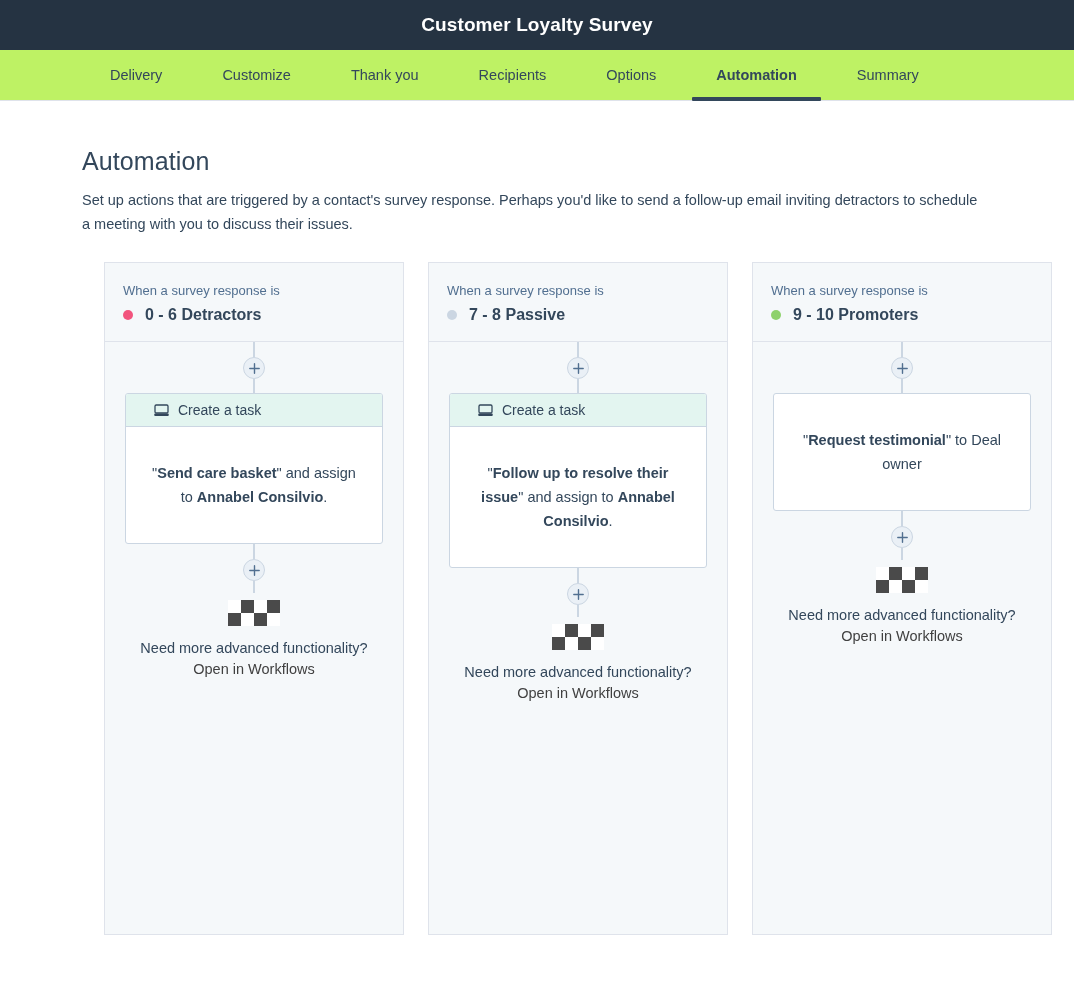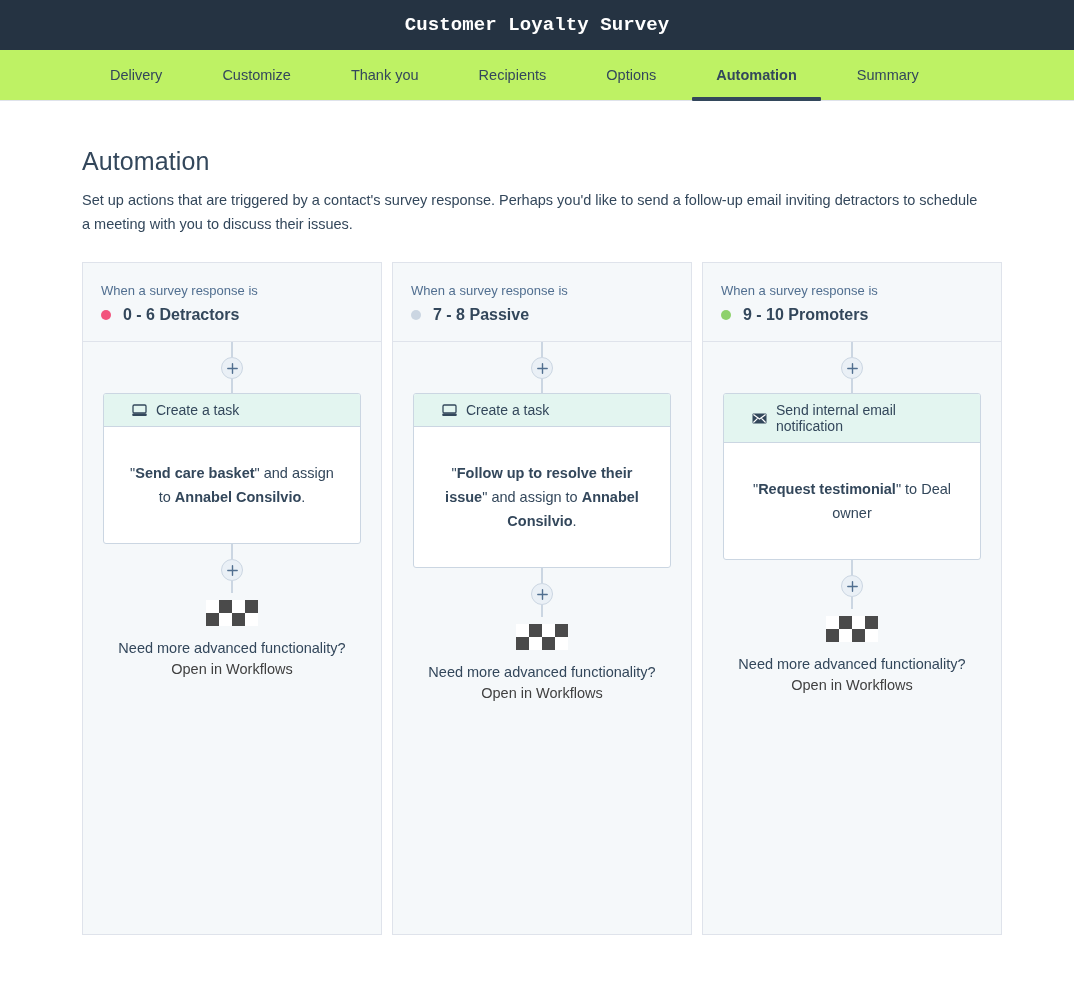--- a/index.html
+++ b/index.html
@@ -21,21 +21,20 @@
     background: #253342;
     display: flex;
     align-items: center;
     justify-content: center;
   }
   .topbar-title {
     color: #ffffff;
     font-size: 19px;
     font-weight: bold;
     letter-spacing: .1px;
-    font-family: Liberation Mono, monospace;
   }
 
   
   .tabnav {
     height: 51px;
     background: #bef264;
     border-bottom: 1px solid #dfe3eb;
     display: flex;
     align-items: stretch;
     padding-left: 80px;
@@ -83,21 +82,22 @@
     font-size: 14.5px;
     line-height: 24px;
     color: #33475b;
     max-width: 900px;
     margin: 0 0 26px 0;
   }
 
   
   .columns {
     display: flex;
-    gap: 10px;
+    gap: 24px;
+    justify-content: center;
   }
   .column {
     width: 300px;
     background: #f5f8fa;
     border: 1px solid #dfe3eb;
     box-sizing: border-box;
     min-height: 673px;
     display: flex;
     flex-direction: column;
   }
@@ -387,30 +387,20 @@
       <div class="col-body">
         <div class="connector short"></div>
         <div class="plus-btn">
           <svg width="11" height="11" viewBox="0 0 11 11" aria-hidden="true">
               <path d="M5.5 0.8 V10.2 M0.8 5.5 H10.2" stroke="#516f90" stroke-width="1.4" stroke-linecap="round"></path>
             </svg>
         </div>
         <div class="connector mid"></div>
 
         <div class="action-card">
-          <div class="action-card-head">
-            <span class="ic">
-              <svg width="15" height="11" viewBox="0 0 15 11" aria-hidden="true">
-                <rect x="0.5" y="0.5" width="14" height="10" rx="1" fill="#33475b"></rect>
-                <path d="M1.4 1.5 L7.5 6.1 L13.6 1.5" fill="none" stroke="#ffffff" stroke-width="1.2"></path>
-                <path d="M1.4 9.5 L5.6 5.3 M13.6 9.5 L9.4 5.3" fill="none" stroke="#ffffff" stroke-width="1.1"></path>
-              </svg>
-            </span>
-            <span>Send internal email notification</span>
-          </div>
           <div class="action-card-body">
             <p><span>"</span><b>Request testimonial</b><span>" to Deal owner</span><b></b><span></span></p>
           </div>
         </div>
 
         <div class="connector short"></div>
         <div class="plus-btn">
           <svg width="11" height="11" viewBox="0 0 11 11" aria-hidden="true">
               <path d="M5.5 0.8 V10.2 M0.8 5.5 H10.2" stroke="#516f90" stroke-width="1.4" stroke-linecap="round"></path>
             </svg>

